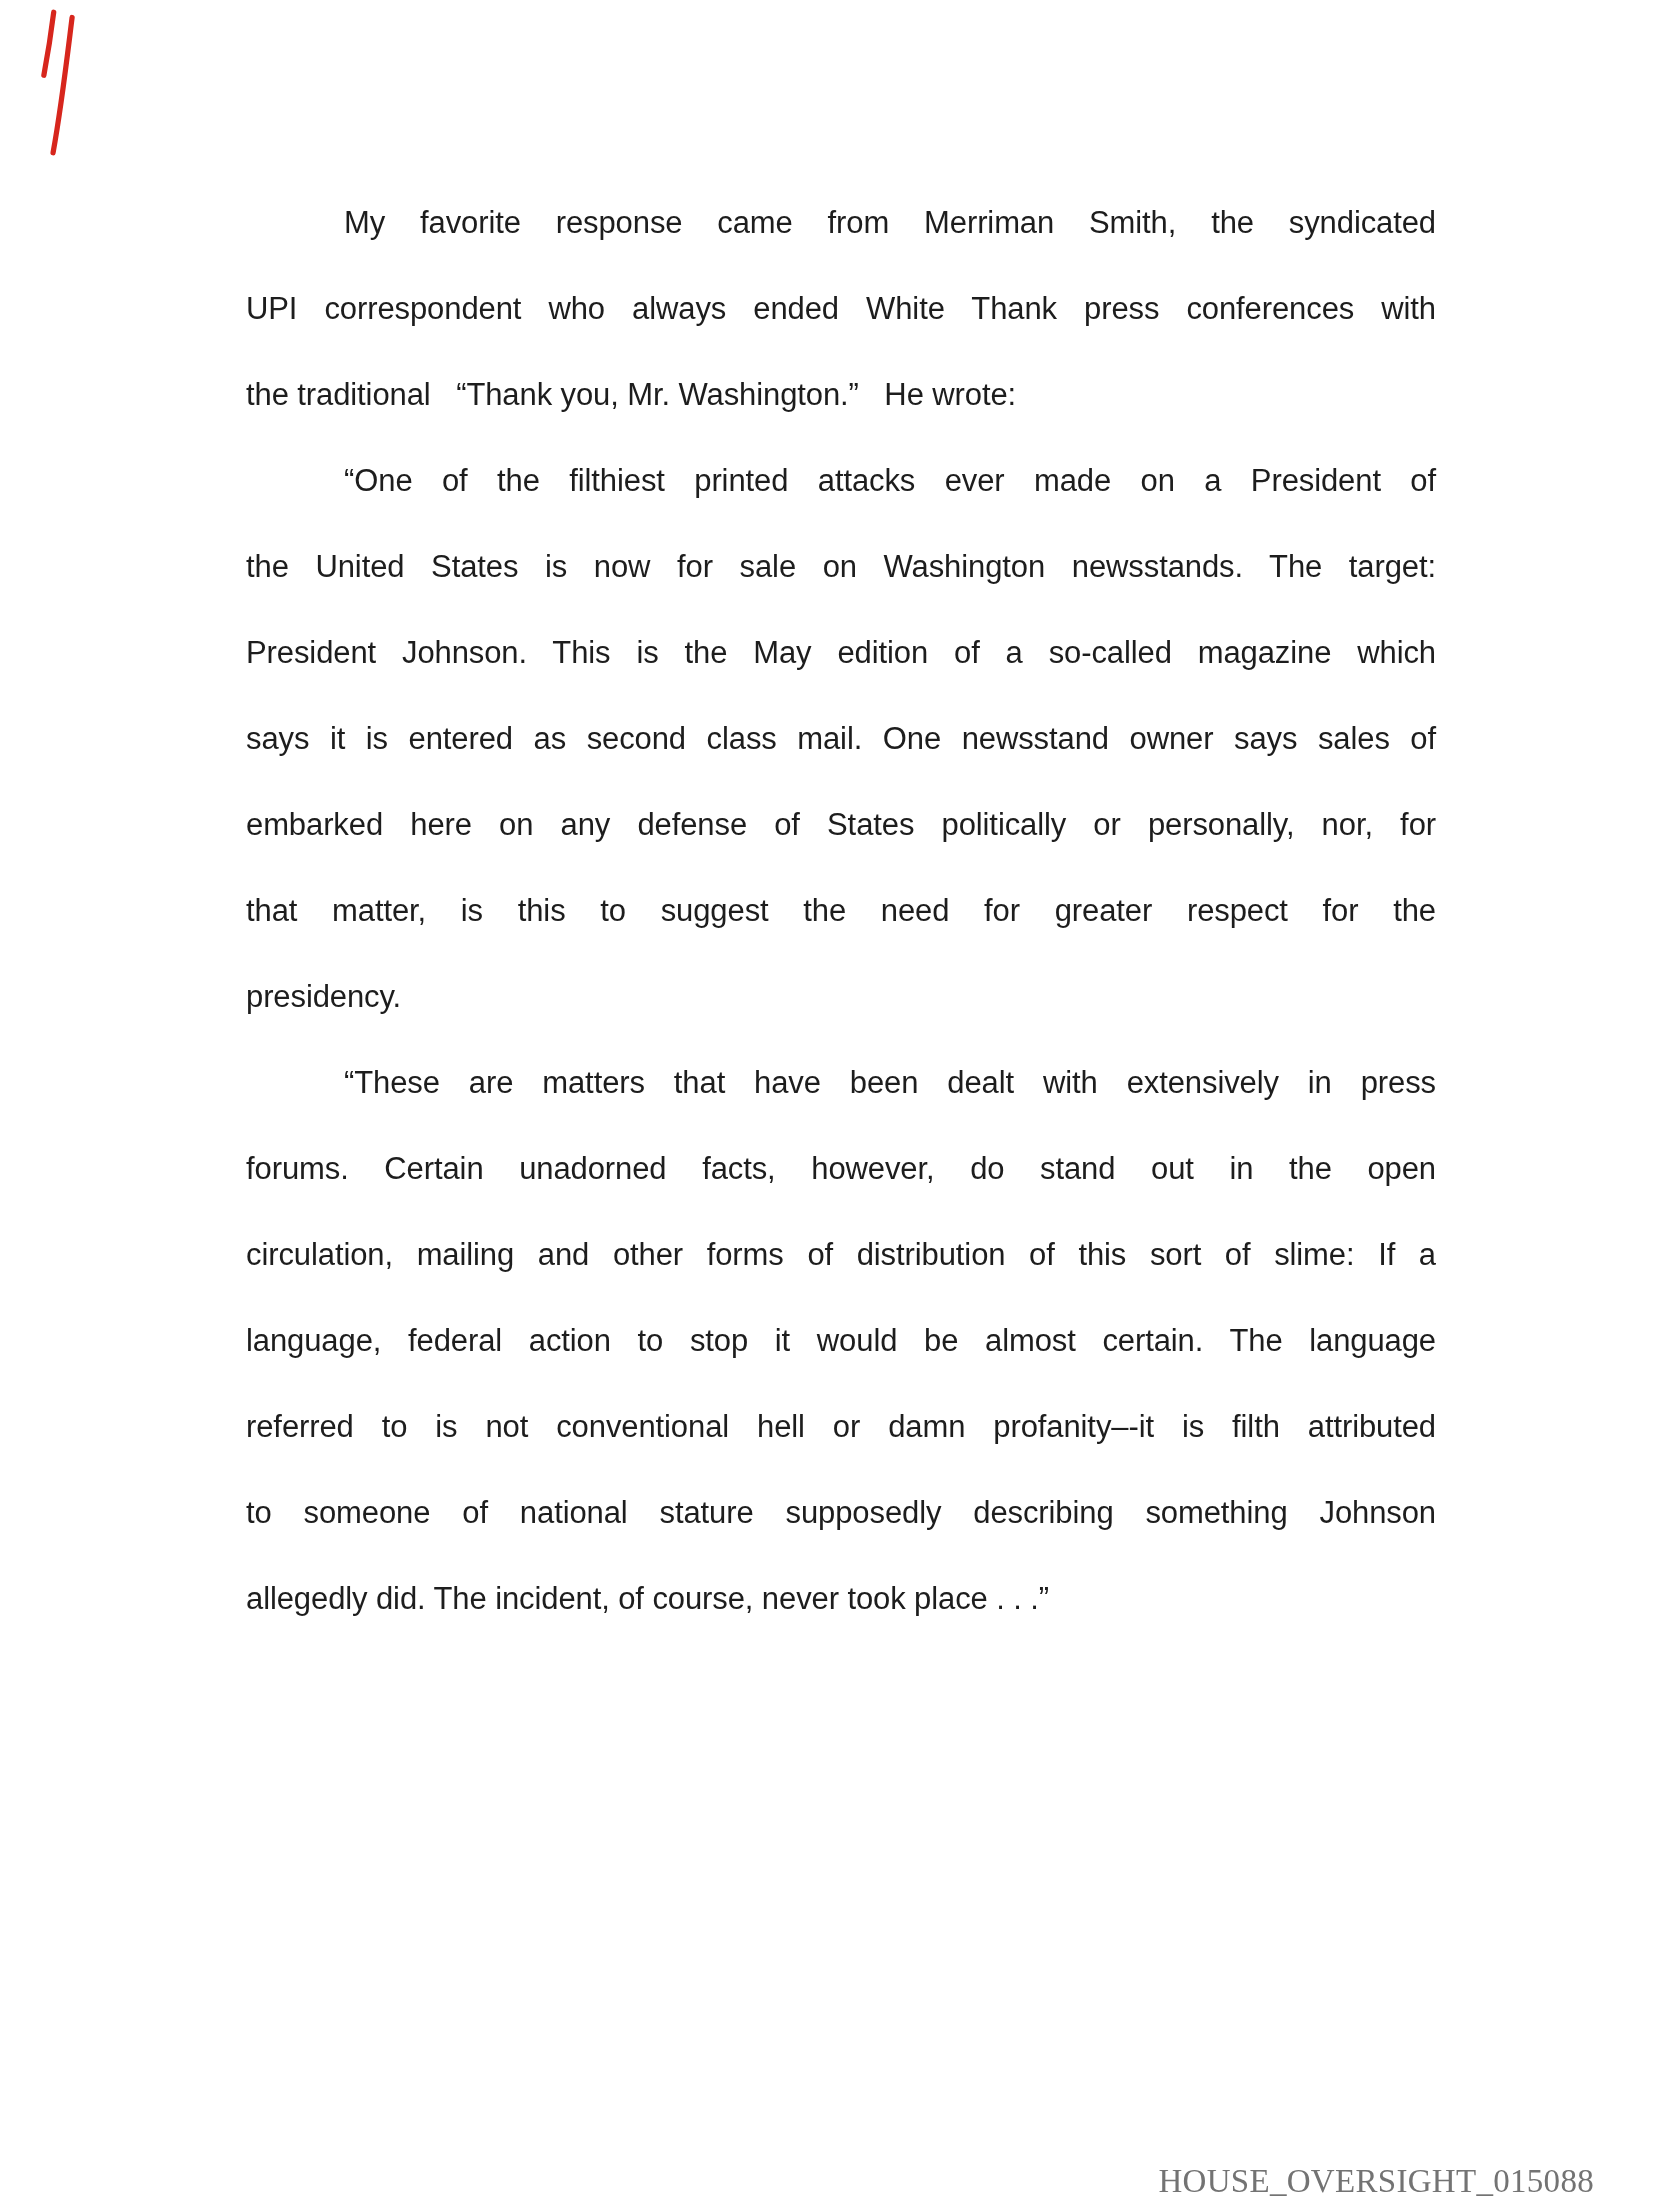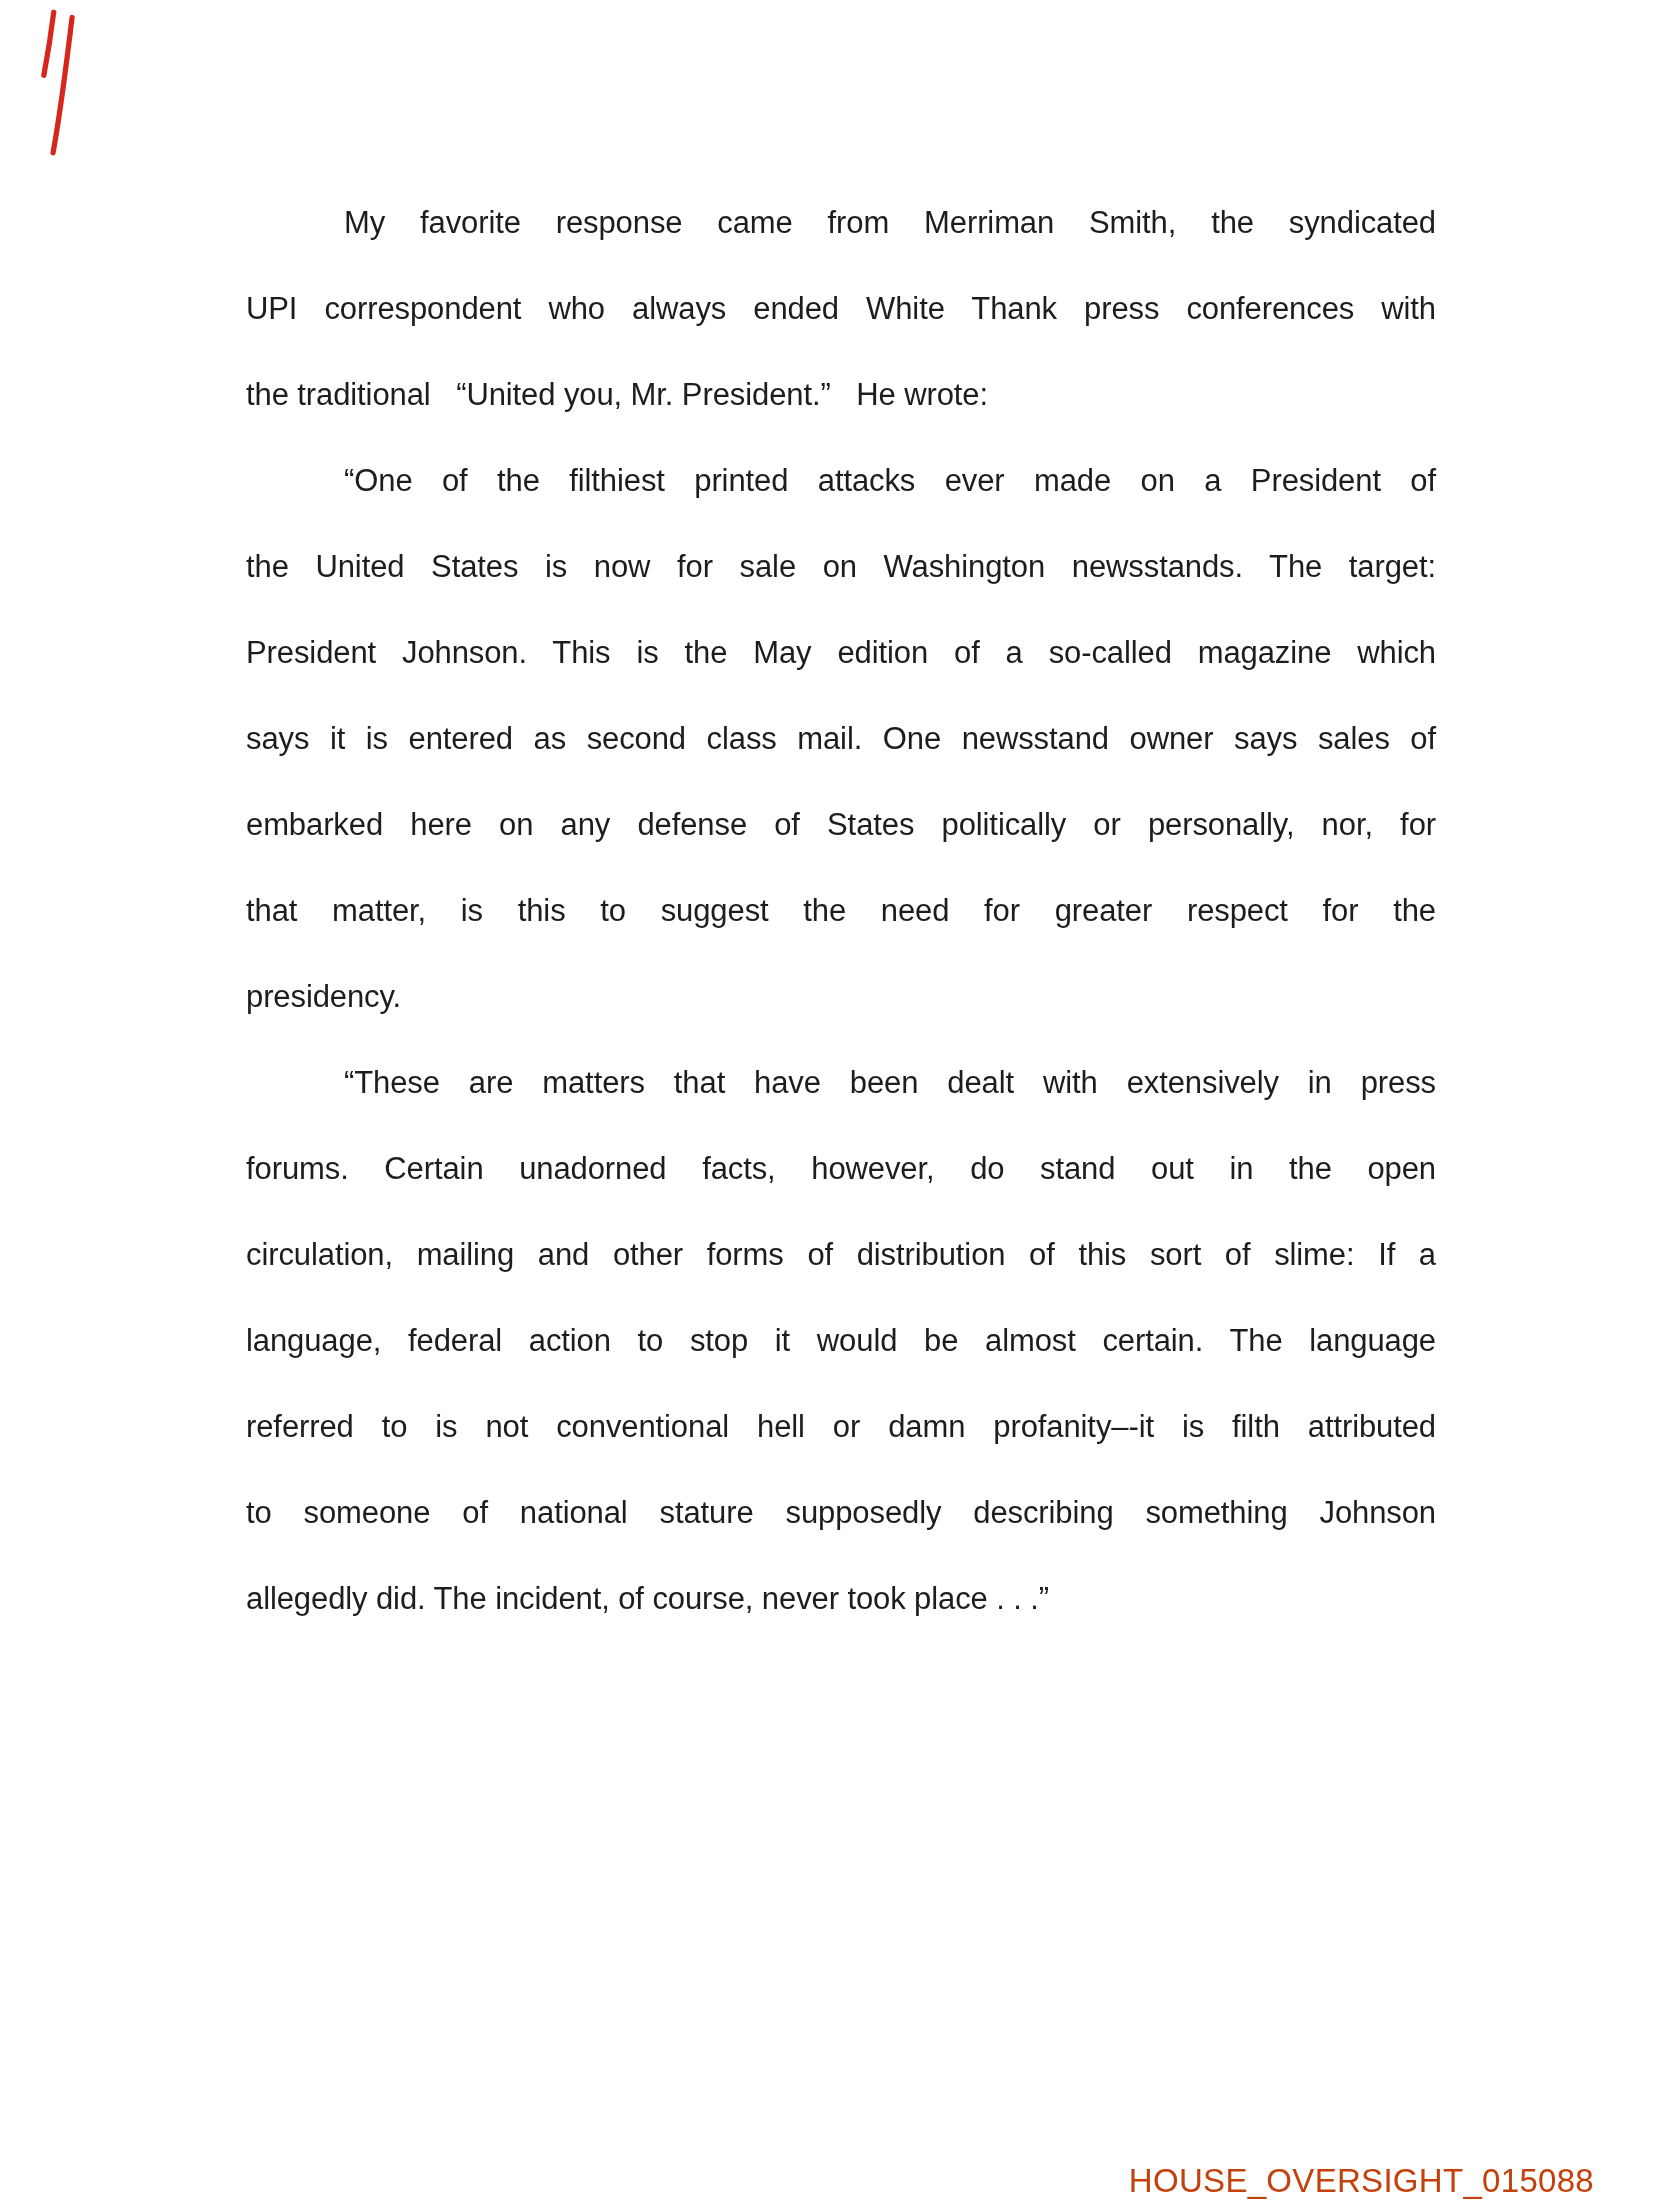--- a/index.html
+++ b/index.html
@@ -37,22 +37,22 @@
     text-align-last: justify;
   }
   
   .indent { text-indent: 98px; }
   .footer {
     position: absolute;
     right: 75px;
     bottom: 5.2px;
     font-size: 33px;
     letter-spacing: 0.3px;
-    color: #c2410c;
-    font-family: Liberation Sans, sans-serif;
+    color: #737373;
+    font-family: Liberation Serif, serif;
   }
   .red-marks {
     position: absolute;
     left: 34px;
     top: 6.5px;
     width: 46px;
     height: 151px;
   }
 </style>
 </head>
@@ -63,21 +63,21 @@
   <svg class="red-marks" viewBox="0 0 70 230" xmlns="http://www.w3.org/2000/svg">
     <path d="M30 8 C 26 40, 21 72, 15 104" fill="none" stroke-width="8" stroke-linecap="round" stroke="#d7261d"></path>
     <path d="M58 16 C 50 80, 42 150, 29 222" fill="none" stroke-width="8" stroke-linecap="round" stroke="#d7261d"></path>
   </svg>
 
   <div class="text-block">
 
     <div class="paragraph">
       <div class="line j indent">My favorite response came from Merriman Smith, the syndicated</div>
       <div class="line j">UPI correspondent who always ended White Thank press conferences with</div>
-      <div class="line">the traditional   “United you, Mr. President.”   He wrote:</div>
+      <div class="line">the traditional   “Thank you, Mr. Washington.”   He wrote:</div>
     </div>
 
     <div class="paragraph">
       <div class="line j indent">“One of the filthiest printed attacks ever made on a President of</div>
       <div class="line j">the United States is now for sale on Washington newsstands. The target:</div>
       <div class="line j">President Johnson. This is the May edition of a so-called magazine which</div>
       <div class="line j">says it is entered as second class mail. One newsstand owner says sales of</div>
       <div class="line j">embarked here on any defense of States politically or personally, nor, for</div>
       <div class="line j">that matter, is this to suggest the need for greater respect for the</div>
       <div class="line">presidency.</div>

